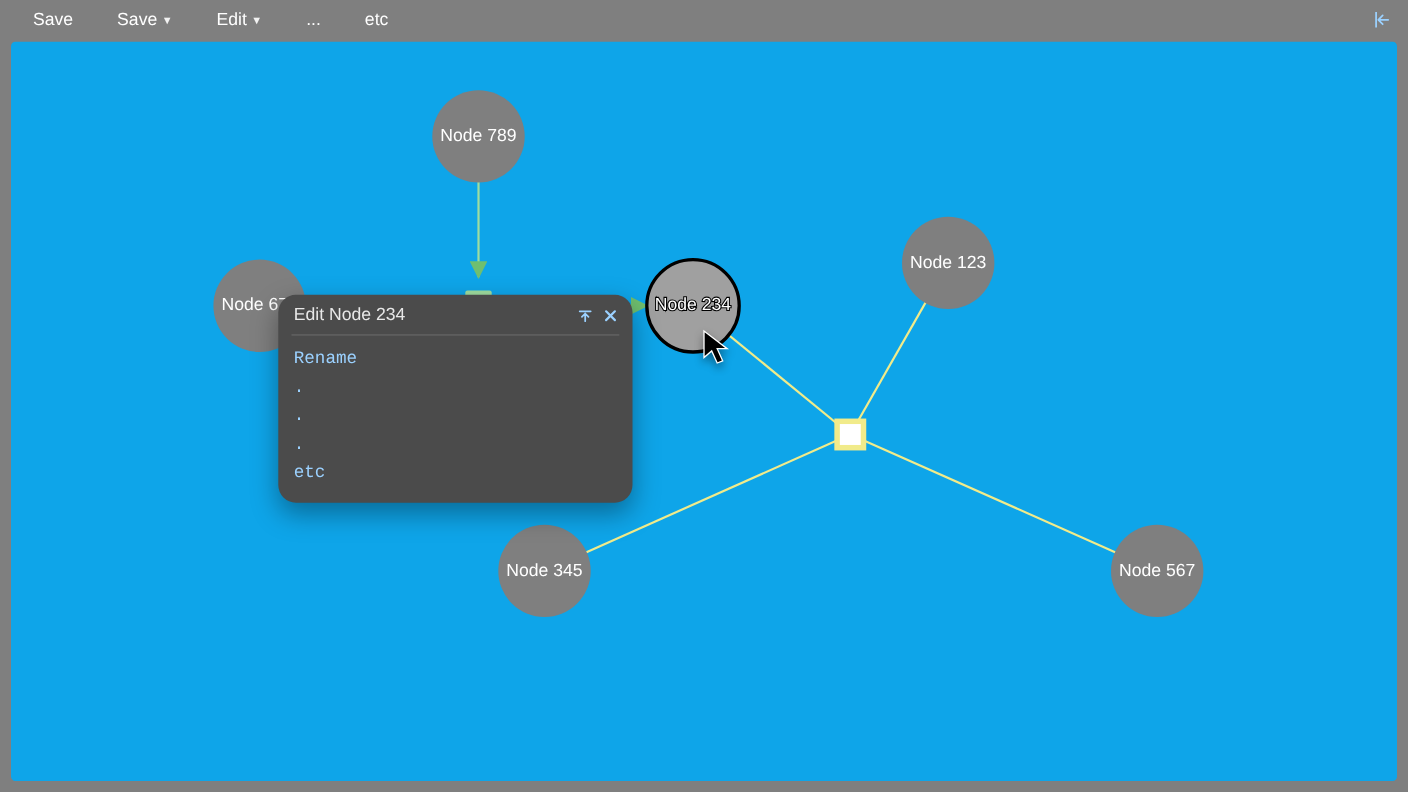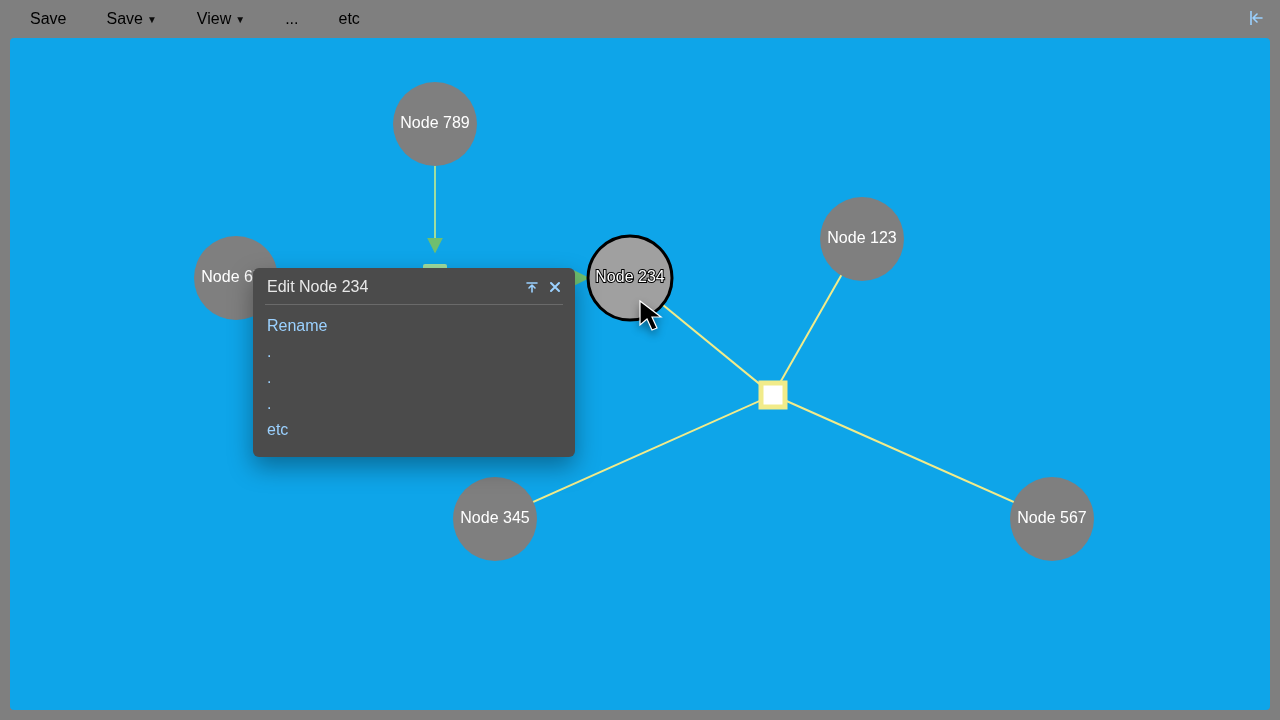--- a/index.html
+++ b/index.html
@@ -1,48 +1,48 @@
 <!DOCTYPE html>
 <html><head>
 <meta charset="utf-8">
 <style>
   html,body{margin:0;padding:0;width:1280px;height:720px;font-family:"Helvetica Neue",Helvetica,Arial,sans-serif;-webkit-font-smoothing:antialiased;overflow:hidden;}
   .app{position:relative;width:1280px;height:720px;background:#7f7f7f;}
-  .menubar{position:absolute;top:0;left:0;right:0;height:38px;display:flex;align-items:center;color:#000000;font-size:16px;}
+  .menubar{position:absolute;top:0;left:0;right:0;height:38px;display:flex;align-items:center;color:#ffffff;font-size:16px;}
   .menubar .item{padding:0 20px;cursor:pointer;display:flex;align-items:center;gap:4px;}
   .menubar .item.first{padding-left:30px;}
   .menubar .caret{font-size:10px;opacity:.9;}
   .menubar .collapse-icon{position:absolute;right:14px;top:9px;color:#9bd1ff;cursor:pointer;}
   .canvas{position:absolute;left:10px;right:10px;top:38px;bottom:10px;background:#0ea5e9;border-radius:4px;}
   svg.graph{position:absolute;inset:0;width:100%;height:100%;}
   .node-label{fill:#ffffff;font-size:16px;text-anchor:middle;dominant-baseline:middle;font-family:inherit;}
-  .popup{position:absolute;width:322px;background:#4b4b4b;border-radius:6px;box-shadow:0 10px 24px rgba(0,0,0,.35);color:#ccc;font-size:16px;}
+  .popup{position:absolute;width:322px;background:#4b4b4b;border-radius:16px;box-shadow:0 10px 24px rgba(0,0,0,.35);color:#ccc;font-size:16px;}
   .popup-header{display:flex;align-items:center;padding:10px 14px 8px 14px;color:#e8e8e8;}
   .popup-header .title{flex:1;font-size:16px;}
   .popup-header .hicon{color:#9bd1ff;margin-left:10px;cursor:pointer;display:flex;}
   .popup hr{border:none;border-top:1px solid #6a6a6a;margin:0 12px;}
-  .popup-body{padding:8px 14px 14px 14px;}
+  .popup-body{padding:8px 14px 14px 14px;font-family:Liberation Mono, monospace;}
   .popup-body .row{padding:4px 0;color:#9bd1ff;cursor:pointer;}
   .cursor{position:absolute;pointer-events:none;filter:drop-shadow(0 4px 4px rgba(0,0,0,.4));}
 </style>
 </head>
 <body>
 
 <div class="app">
 
   <div class="menubar">
     <div class="item first">
       <span>Save</span>
     </div>
     <div class="item">
       <span>Save</span>
       <span class="caret">▼</span>
     </div>
     <div class="item">
-      <span>View</span>
+      <span>Edit</span>
       <span class="caret">▼</span>
     </div>
     <div class="item">
       <span>...</span>
     </div>
     <div class="item">
       <span>etc</span>
     </div>
     <div class="collapse-icon">
       <svg width="18" height="18" viewBox="0 0 18 18">

